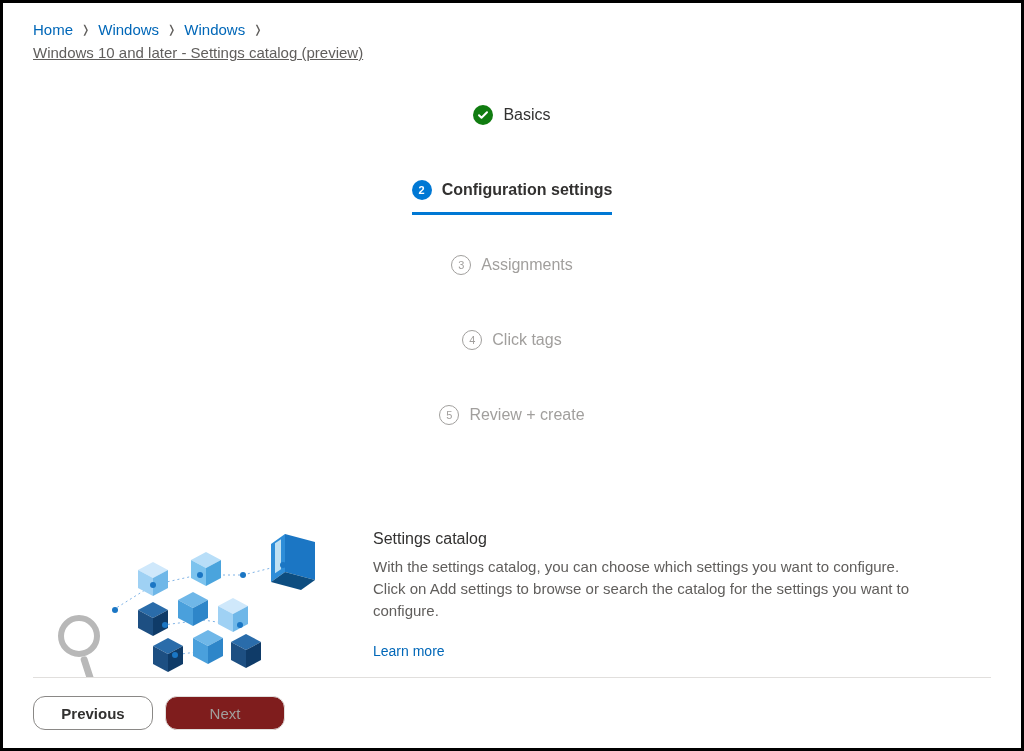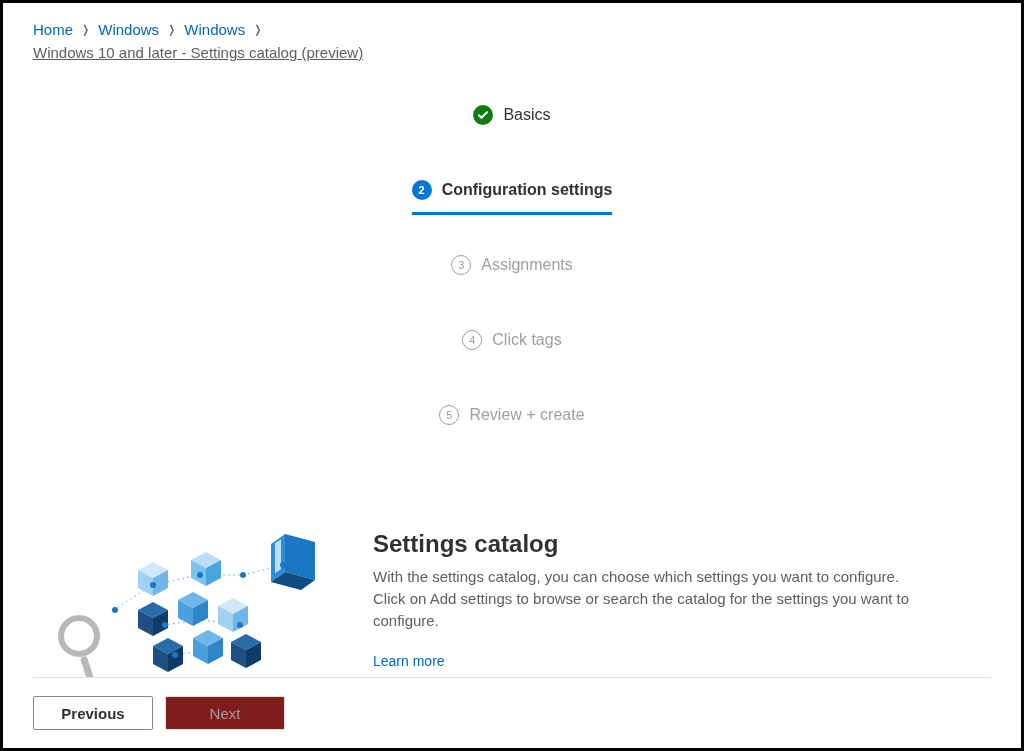--- a/index.html
+++ b/index.html
@@ -110,22 +110,22 @@
   }
   .illus {
     width: 290px;
     height: 170px;
     flex-shrink: 0;
     position: relative;
   }
   .catalog-text { flex: 1; max-width: 540px; }
   .catalog-text h2 {
     margin: 0 0 8px 0;
-    font-size: 24px;
-    font-weight: 700;
+    font-size: 16px;
+    font-weight: 400;
     color: #323130;
   }
   .catalog-text p {
     margin: 0 0 22px 0;
     font-size: 15px;
     color: #605e5c;
     line-height: 1.45;
   }
   .link {
     color: #0067b8;
@@ -179,21 +179,21 @@
     border-top: 1px solid #e1dfdd;
     padding: 18px 0;
     display: flex;
     gap: 12px;
     background: #fff;
   }
   .btn {
     min-width: 120px;
     height: 34px;
     font-size: 15px;
-    border-radius: 2px;
+    border-radius: 12px;
     cursor: pointer;
     font-family: inherit;
   }
   .btn.secondary {
     background: #fff;
     border: 1px solid #8a8886;
     color: #323130;
     font-weight: 600;
   }
   .btn.primary-disabled {

